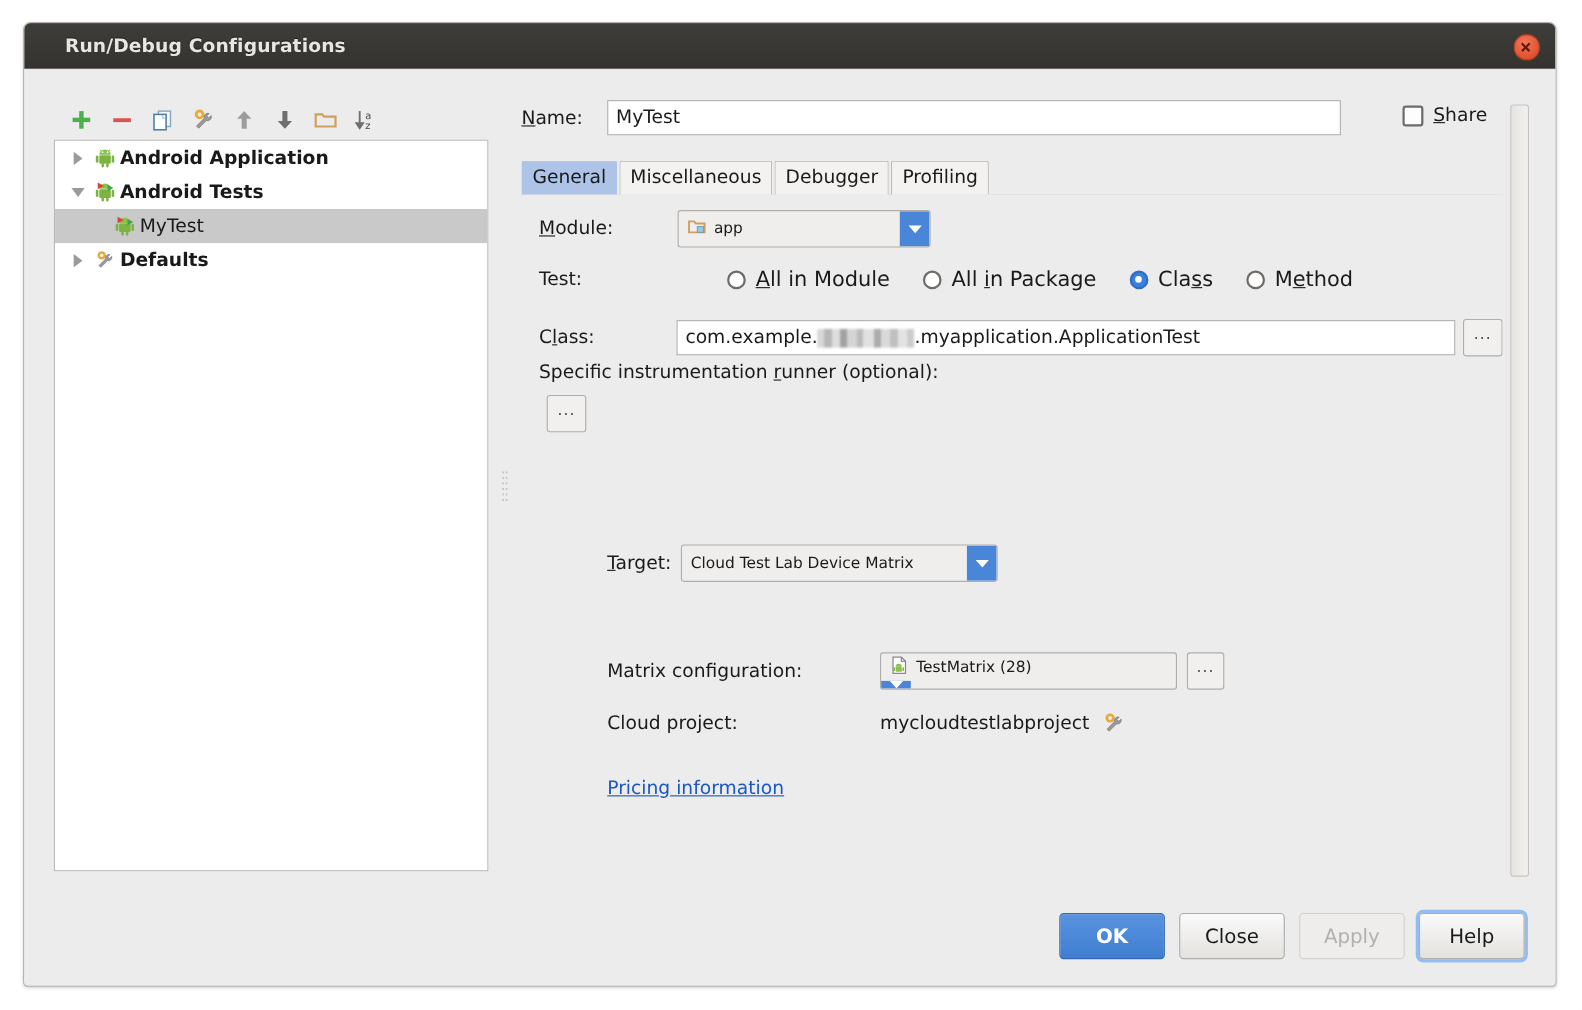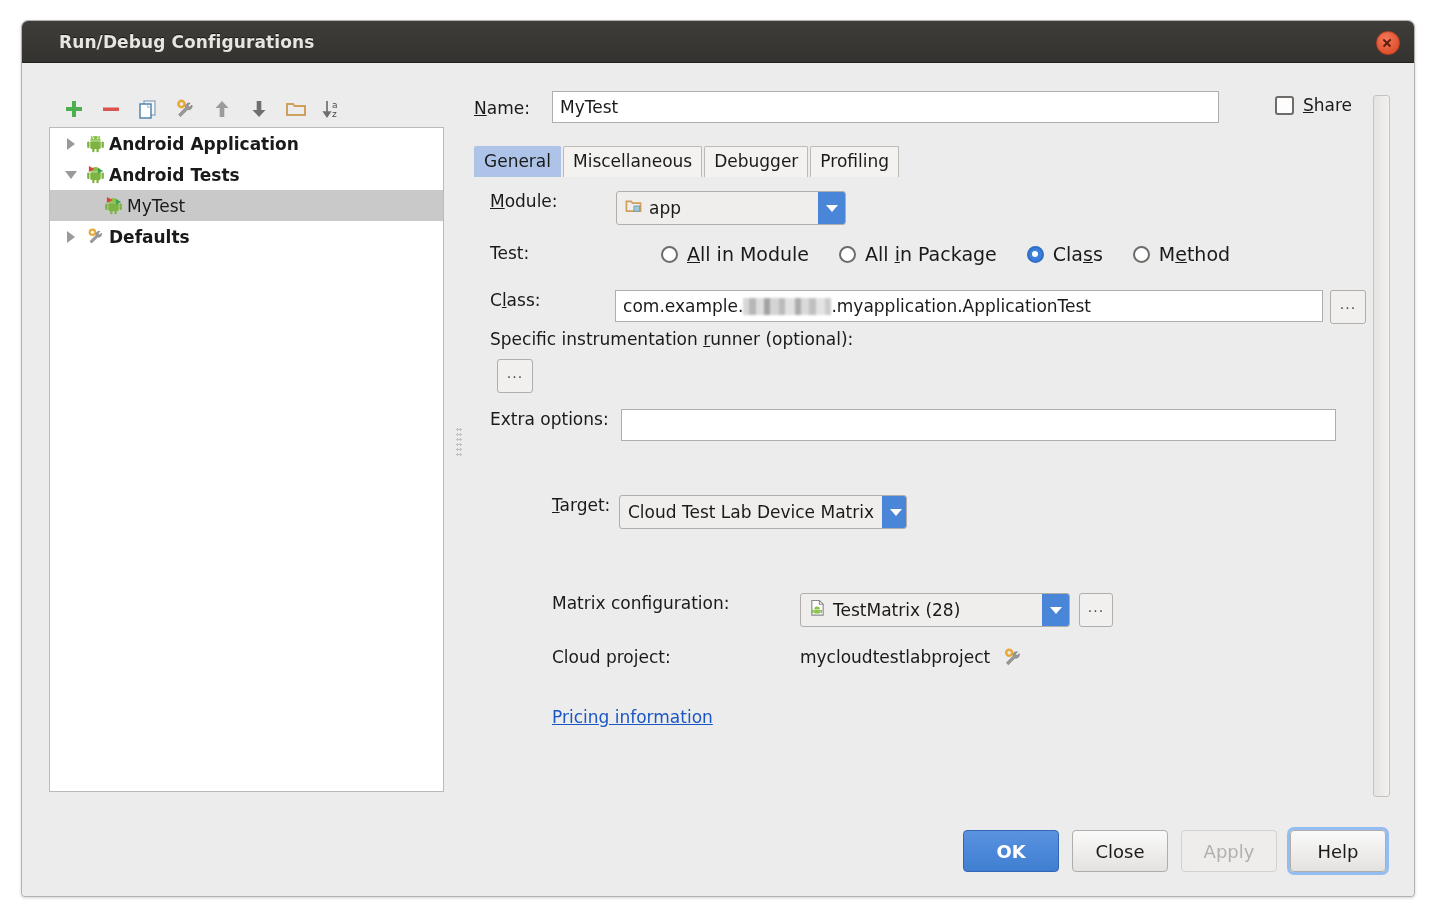--- a/index.html
+++ b/index.html
@@ -274,41 +274,41 @@
     top: 86px;
     right: 24px;
     bottom: 0;
     background: #ececec;
     overflow: hidden;
   }
 
   .row {
     position: absolute;
     display: flex;
-    align-items: flex-start;
+    align-items: center;
   }
 
   .combo {
     display: flex;
     align-items: stretch;
     border: 1px solid #b0adaa;
     background: #efeeec;
     box-sizing: border-box;
     height: 34px;
     border-radius: 3px;
     cursor: pointer;
     overflow: hidden;
   }
   .combo-text {
     flex: 1;
     display: flex;
     align-items: center;
     gap: 7px;
     padding: 0 8px;
-    font-size: 17px;
+    font-size: 14px;
     color: #1a1a1a;
     white-space: nowrap;
   }
   .combo-arrow {
     width: 27px;
     background: #4a86d8;
     display: flex;
     align-items: center;
     justify-content: center;
     flex: none;
@@ -662,41 +662,37 @@
         </div>
 
         <div class="row" style="left:16px; top:152px;">
           <span class="field-label">Specific instrumentation <span class="u">r</span>unner (optional):</span>
         </div>
 
         <div class="row" style="left:16px; top:182px;">
           <div class="ellipsis-btn" style="margin-left:7px;">...</div>
         </div>
 
-        <div class="row" style="left:16px; top:232px;">
-          <span class="field-label">Extra options:</span>
-          <div class="txt-input" style="width:715px; margin-left:12px;"></div>
-        </div>
 
 
         <div class="row" style="left:78px; top:318px;">
           <span class="field-label" style="width:67px;"><span class="u">T</span>arget:</span>
           <div class="combo" style="width:288px;">
             <span class="combo-text">
                 <span>Cloud Test Lab Device Matrix</span>
               </span>
             <span class="combo-arrow">
                 <i></i>
               </span>
           </div>
         </div>
 
         <div class="row" style="left:78px; top:416px;">
           <span class="field-label" style="width:248px;">Matrix configuration:</span>
-          <div class="combo" style="width:270px;">
+          <div class="combo" style="width:270px;flex-direction:column;">
             <span class="combo-text">
               <span>
                 <svg width="17" height="18" viewBox="0 0 18 19">
                   <path d="M3 1.5 L11 1.5 L15 5.5 L15 17 L3 17 Z" fill="#ffffff" stroke="#8a8a8a" stroke-width="1.2"></path>
                   <path d="M11 1.5 L11 5.5 L15 5.5" fill="none" stroke="#8a8a8a" stroke-width="1.2"></path>
                   <rect x="5.5" y="11" width="6" height="4.4" rx="0.7" fill="#8bc34a"></rect>
                   <path d="M5.5 10.6 a3 2.8 0 0 1 6 0 z" fill="#8bc34a"></path>
                   <rect x="3.4" y="11.3" width="1.5" height="3.6" rx="0.7" fill="#7cb342"></rect>
                   <rect x="12.1" y="11.3" width="1.5" height="3.6" rx="0.7" fill="#7cb342"></rect>
                 </svg>

